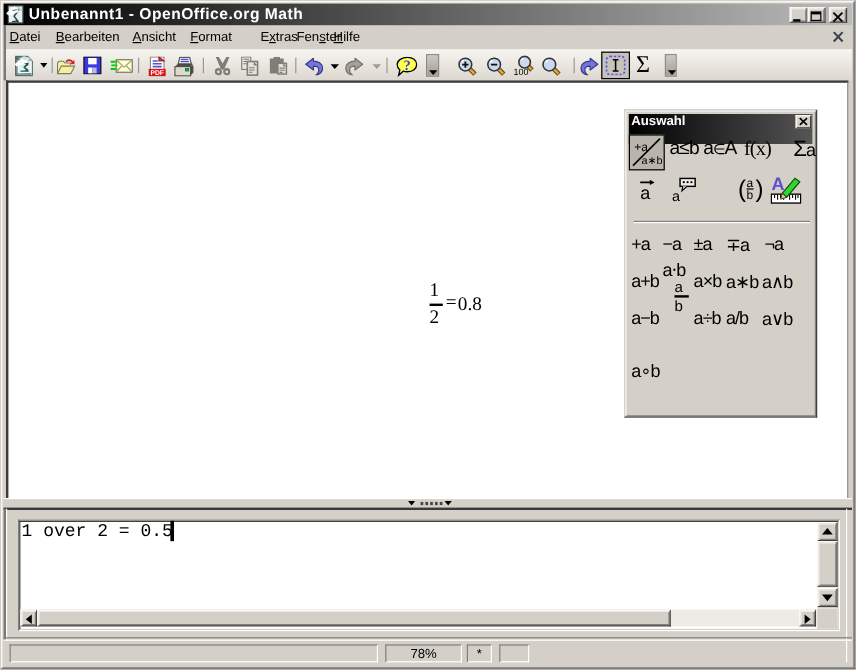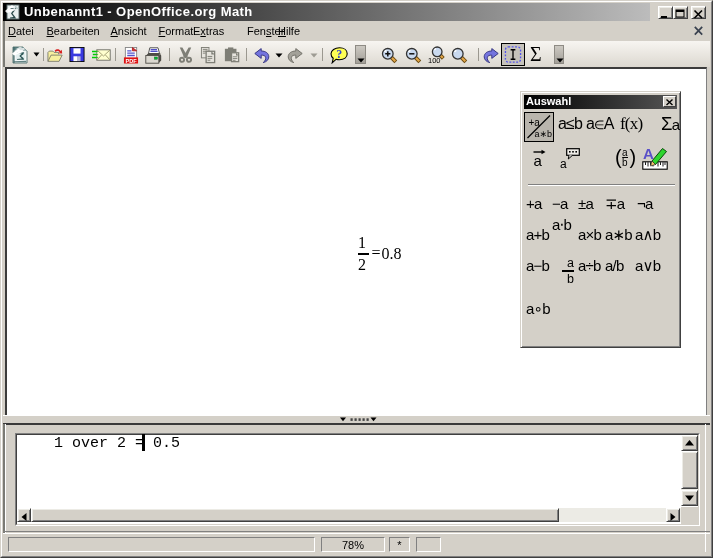--- a/index.html
+++ b/index.html
@@ -3,48 +3,48 @@
 <meta charset="utf-8">
 <style>
 * { margin:0; padding:0; box-sizing:border-box; }
 html,body { width:713px; height:558px; overflow:hidden; }
 body { font-family:"Liberation Sans", sans-serif; position:relative; background:#d4d0c8; }
 .abs { position:absolute; }
 
 #f1 { inset:0; border:1px solid; border-color:#d4d0c8 #404040 #404040 #d4d0c8; }
 #f2 { inset:1px; border:1px solid; border-color:#ffffff #808080 #808080 #ffffff; }
 
-#title { left:3px; top:3px; width:647px; height:18px; background:linear-gradient(to right,#000000,#bcbcbc); color:#fff; font-weight:bold; font-size:13px; line-height:18px; }
+#title { left:3px; top:3px; width:707px; height:18px; background:linear-gradient(to right,#000000,#bcbcbc); color:#fff; font-weight:bold; font-size:13px; line-height:18px; }
 #title .txt { position:absolute; left:21px; top:0; white-space:nowrap; letter-spacing:0.42px; }
 .capbtn { position:absolute; top:3px; width:15px; height:13px; background:#d4d0c8; border:1px solid; border-color:#ffffff #404040 #404040 #ffffff; box-shadow:inset 1px 1px 0 #ecebe5, inset -1px -1px 0 #808080; }
 
 #menu { left:3px; top:21px; width:707px; height:20px; font-size:11px; color:#000; }
 #menu span { position:absolute; top:4px; white-space:nowrap; }
 #menu u { text-decoration:underline; }
 
 #tbar { left:3px; top:41px; width:707px; height:26px; background:linear-gradient(#f7f5f1,#dcd8d0); }
 .tsep { position:absolute; width:1px; background:#9b9890; top:7px; height:13px; }
 
 #doc { left:5px; top:67px; width:702px; height:348px; background:#fff; border-top:2px solid #3c3c3c; border-left:2px solid #3c3c3c; border-right:1px solid #808080; }
 
 #split { left:3px; top:415px; width:707px; height:10px; background:#d4d0c8; border-top:1px solid #ffffff; border-bottom:2px solid #3a3a3a; }
 
 #cmdbox { left:15px; top:433px; width:685px; height:93px; border:1px solid; border-color:#808080 #ffffff #ffffff #808080; }
 #cmdbox .in { position:absolute; inset:0; border:1px solid; border-color:#404040 #d4d0c8 #d4d0c8 #404040; background:#fff; }
-#cmdtext { left:18px; top:435px; font-family:"Liberation Mono", monospace; font-size:15px; color:#000; white-space:pre;padding-left:36px; }
+#cmdtext { left:18px; top:435px; font-family:"Liberation Mono", monospace; font-size:15px; color:#000; white-space:pre; }
 #caret { width:2.5px; height:17px; background:#000; top:434px; }
 
 .sbtn { position:absolute; background:#d4d0c8; border:1px solid; border-color:#ffffff #404040 #404040 #ffffff; box-shadow:inset 1px 1px 0 #ecebe5, inset -1px -1px 0 #808080; }
 .thumb { position:absolute; background:#d4d0c8; border:1px solid; border-color:#ffffff #404040 #404040 #ffffff; box-shadow:inset 1px 1px 0 #ecebe5, inset -1px -1px 0 #808080; }
 .track { position:absolute; background:#ecebe5; }
 
 .scell { position:absolute; top:537px; height:15px; background:#d4d0c8; border:1px solid; border-color:#808080 #ffffff #ffffff #808080; font-size:11px; text-align:center; line-height:14px; }
 
 #aus { left:520px; top:91px; width:161px; height:257px; background:#d4d0c8; border:1px solid; border-color:#d4d0c8 #404040 #404040 #d4d0c8; box-shadow:inset 1px 1px 0 #ffffff, inset -1px -1px 0 #808080; }
-#austitle { position:absolute; left:3px; top:3px; right:3px; height:14px; background:linear-gradient(to right,#000000,#555555); color:#fff; font-weight:bold; font-size:11px; line-height:13px; padding-left:2px; }
+#austitle { position:absolute; left:3px; top:3px; right:3px; height:25px; background:linear-gradient(to right,#000000,#555555); color:#fff; font-weight:bold; font-size:11px; line-height:13px; padding-left:2px; }
 .sym { position:absolute; font-size:15px; letter-spacing:-0.8px; color:#000; white-space:nowrap; }
 </style>
 </head>
 <body>
 <div class="abs" id="f1"></div>
 <div class="abs" id="f2"></div>
 
 <div class="abs" id="title">
   <svg class="abs" style="left:2px;top:1px" width="16" height="16" viewBox="0 0 16 16">
     <rect x="2" y="1" width="12" height="14" fill="#e9efef" stroke="#5a6a6a" stroke-width="1"></rect>
@@ -63,21 +63,21 @@
   <div class="capbtn" style="left:688px"><svg width="13" height="11" viewBox="0 0 13 11">
         <path d="M2.5 1.5 L10 9 M10 1.5 L2.5 9" stroke="#000" stroke-width="1.6"></path>
       </svg></div>
 </div>
 
 <div class="abs" id="menu">
   <span style="left:5px"><u>D</u>atei</span>
   <span style="left:43.5px"><u>B</u>earbeiten</span>
   <span style="left:107.5px"><u>A</u>nsicht</span>
   <span style="left:155.5px"><u>F</u>ormat</span>
-  <span style="left:190px">E<u>x</u>tras</span>
+  <span style="left:214px">E<u>x</u>tras</span>
   <span style="left:244px">Fen<u>s</u>ter</span>
   <span style="left:275px"><u>H</u>ilfe</span>
   <svg class="abs" style="left:691px;top:5px" width="9" height="10" viewBox="0 0 9 10">
       <path d="M0.8 0.8 L8.2 8.6 M8.2 0.8 L0.8 8.6" stroke="#39414f" stroke-width="1.7"></path>
     </svg>
 </div>
 
 <div class="abs" id="tbar"></div>
 <div class="abs" id="icons" style="left:3px;top:41px;width:707px;height:26px">
 
@@ -350,18 +350,18 @@
   <div class="sym" style="left:31px;top:103px">−a</div>
   <div class="sym" style="left:57px;top:103px">±a</div>
   <div class="sym" style="left:84px;top:103px">∓a</div>
   <div class="sym" style="left:116px;top:103px">¬a</div>
   <div class="sym" style="left:5px;top:134px">a+b</div>
   <div class="sym" style="left:31px;top:124px">a⋅b</div>
   <div class="sym" style="left:57px;top:134px">a×b</div>
   <div class="sym" style="left:84px;top:134px">a∗b</div>
   <div class="sym" style="left:114px;top:134px">a∧b</div>
   <div class="sym" style="left:5px;top:165px">a−b</div>
-  <div class="abs" style="left:41px;top:164px;font-size:12.5px;text-align:right;width:12px">a<div style="height:1.5px;background:#000;margin:0"></div>b</div>
+  <div class="abs" style="left:41px;top:140px;font-size:12.5px;text-align:left;width:12px">a<div style="height:1.5px;background:#000;margin:0"></div>b</div>
   <div class="sym" style="left:57px;top:165px">a÷b</div>
   <div class="sym" style="left:84px;top:165px">a/b</div>
   <div class="sym" style="left:114px;top:165px">a∨b</div>
   <div class="sym" style="left:5px;top:208px">a∘b</div>
 </div>
 
 </body></html>

